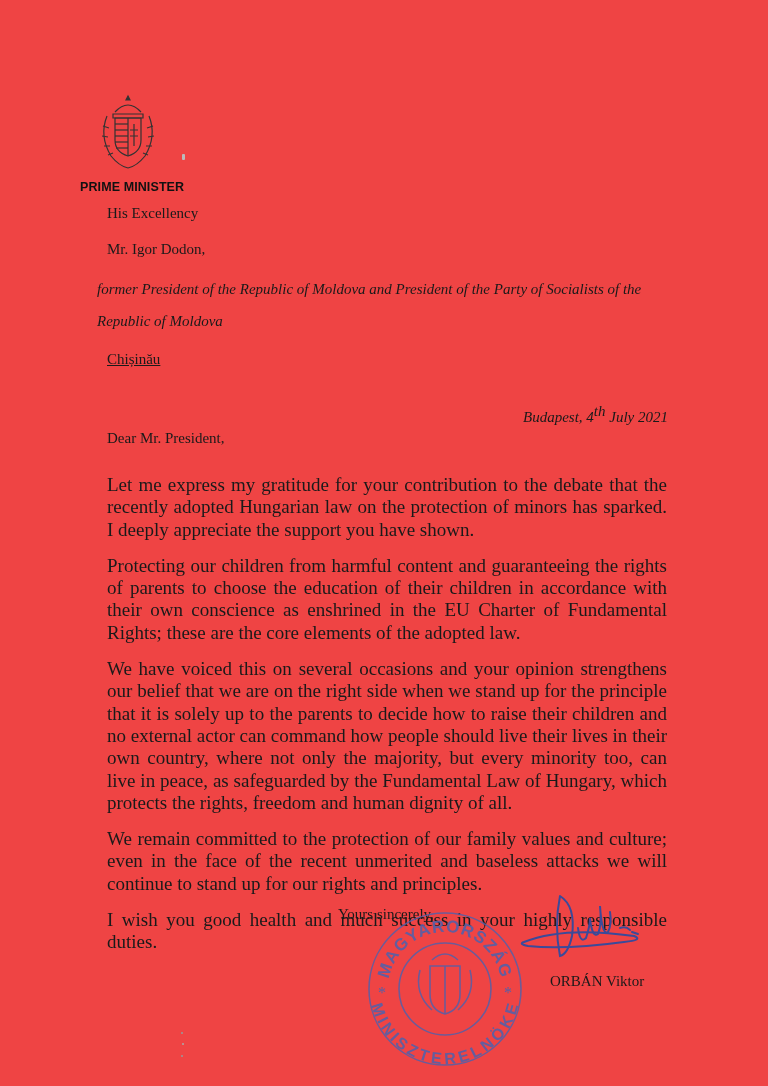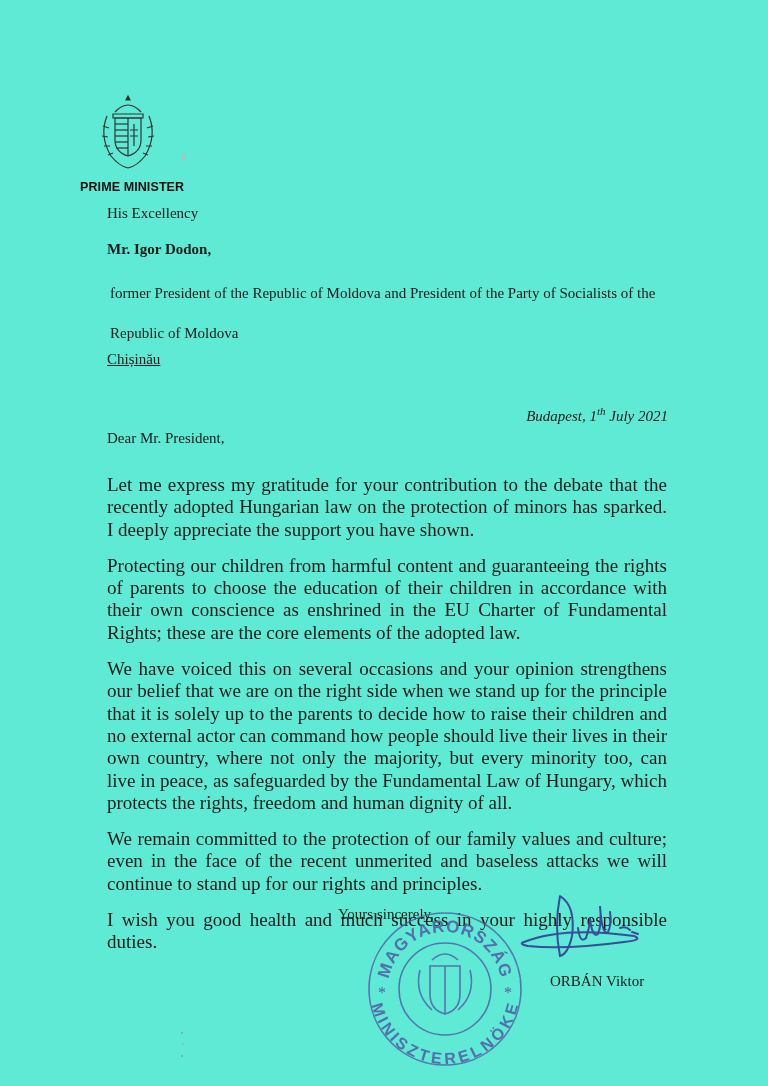--- a/index.html
+++ b/index.html
@@ -1,28 +1,28 @@
 <!DOCTYPE html>
 <html><head>
 <meta charset="utf-8">
 <style>
   html, body { margin: 0; padding: 0; }
   body { width: 768px; height: 1086px; background: #fdfdfb; position: relative; overflow: hidden; font-family: "Liberation Serif", "DejaVu Serif", serif; color: #1a1a1a; }
-  .page { position: absolute; inset: 0; background: #5eead4; }
+  .page { position: absolute; inset: 0; background: #ef4444; }
   .abs { position: absolute; }
   .crest { left: 95px; top: 92px; width: 66px; height: 80px; }
   .dot { left: 182px; top: 154px; width: 3px; height: 6px; background: #bbb; border-radius: 1px; }
   .pm { left: 80px; top: 180px; font-family: "Liberation Sans", "DejaVu Sans", sans-serif; font-weight: bold; font-size: 12.5px; letter-spacing: 0.1px; color: #111; }
   .txt { font-size: 15px; line-height: 23px; }
   .excellency { left: 107px; top: 202px; }
-  .name { left: 107px; top: 238px; font-weight: bold; }
-  .desc { left: 110px; top: 273px; width: 570px; line-height: 40px; }
+  .name { left: 107px; top: 238px; font-weight: normal; }
+  .desc { left: 97px; top: 273px; width: 570px; line-height: 32px; font-style: italic; }
   .city { left: 107px; top: 348px; text-decoration: underline; }
   .date { right: 100px; top: 400px; font-style: italic; }
-  .date sup { font-size: 11px; }
+  .date sup { font-size: 15px; }
   .salute { left: 107px; top: 427px; }
   .body { left: 107px; top: 474px; width: 560px; }
   .body p { margin: 0 0 14px 0; text-align: justify; line-height: 22.3px; font-size: 19px; }
   .closing { left: 338px; top: 906px; font-size: 15px; }
   .signame { left: 550px; top: 973px; font-size: 15px; text-align: center; }
   .stamp { left: 366px; top: 910px; width: 158px; height: 158px; }
   .sig { left: 520px; top: 888px; width: 130px; height: 80px; }
   .specks { left: 180px; top: 1030px; width: 6px; height: 30px; }
 </style>
 </head>
@@ -50,21 +50,21 @@
   </svg>
   <div class="abs dot"></div>
 
   <div class="abs pm">PRIME MINISTER</div>
 
   <div class="abs txt excellency">His Excellency</div>
   <div class="abs txt name">Mr. Igor Dodon,</div>
   <div class="abs txt desc">former President of the Republic of Moldova and President of the Party of Socialists of the Republic of Moldova</div>
   <div class="abs txt city">Chișinău</div>
 
-  <div class="abs txt date"><span>Budapest, 1</span><sup>th</sup><span> July 2021</span></div>
+  <div class="abs txt date"><span>Budapest, 4</span><sup>th</sup><span> July 2021</span></div>
 
   <div class="abs txt salute">Dear Mr. President,</div>
 
   <div class="abs body">
     <p>Let me express my gratitude for your contribution to the debate that the recently adopted Hungarian law on the protection of minors has sparked. I deeply appreciate the support you have shown.</p>
     <p>Protecting our children from harmful content and guaranteeing the rights of parents to choose the education of their children in accordance with their own conscience as enshrined in the EU Charter of Fundamental Rights; these are the core elements of the adopted law.</p>
     <p>We have voiced this on several occasions and your opinion strengthens our belief that we are on the right side when we stand up for the principle that it is solely up to the parents to decide how to raise their children and no external actor can command how people should live their lives in their own country, where not only the majority, but every minority too, can live in peace, as safeguarded by the Fundamental Law of Hungary, which protects the rights, freedom and human dignity of all.</p>
     <p>We remain committed to the protection of our family values and culture; even in the face of the recent unmerited and baseless attacks we will continue to stand up for our rights and principles.</p>
     <p>I wish you good health and much success in your highly responsible duties.</p>
   </div>

